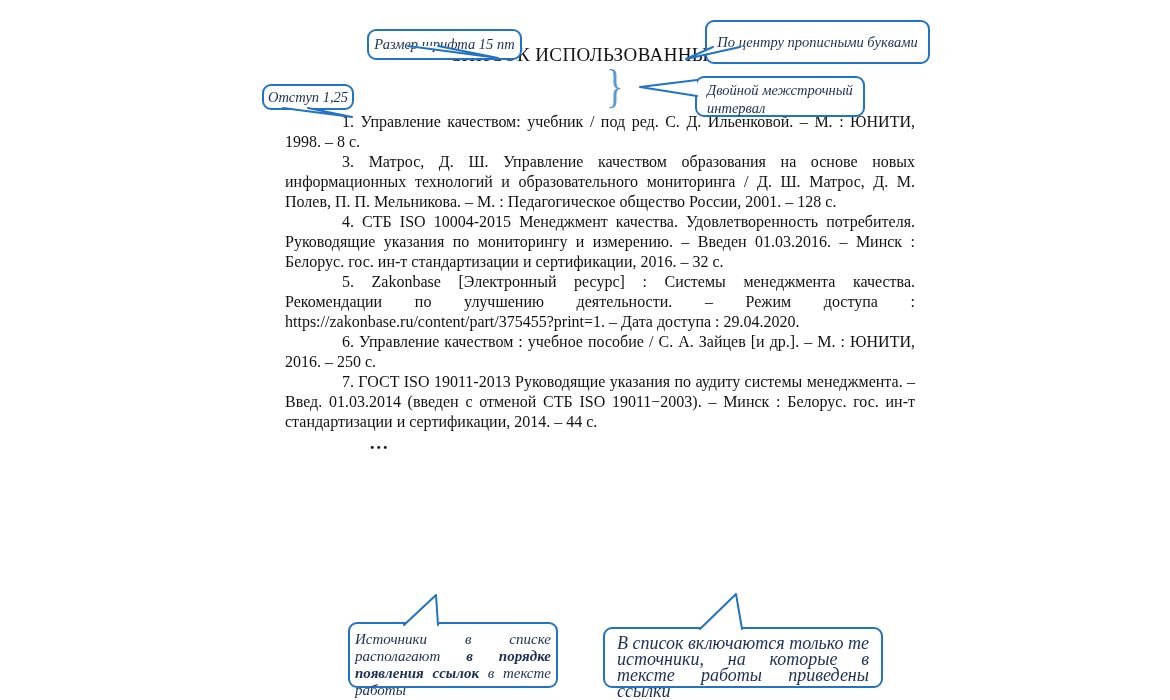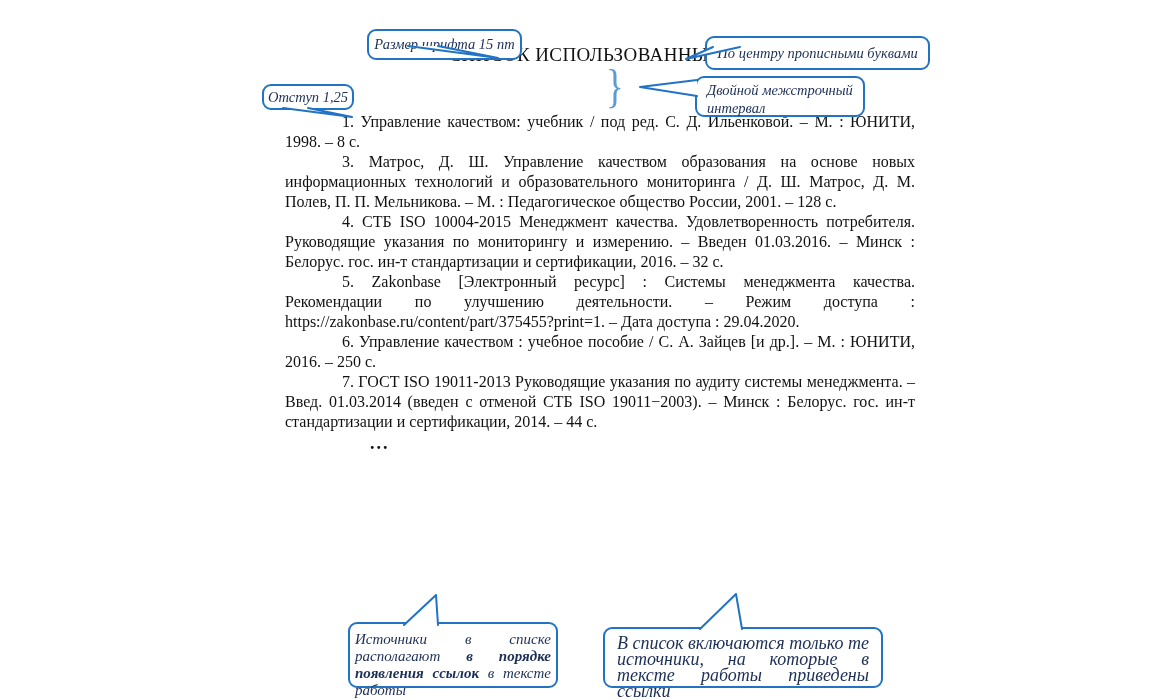--- a/index.html
+++ b/index.html
@@ -28,21 +28,21 @@
   }
   
   .callout{
     position:absolute;z-index:1;background:#fff;
     border:2px solid var(--callout-border);border-radius:9px;
     font-style:italic;color:var(--callout-text);
     display:flex;align-items:center;
   }
   .callout.single{white-space:nowrap;justify-content:center;}
   .co-font-size{left:335px;top:29px;width:155px;height:31px;font-size:14.5px;margin-left:32px;}
-  .co-center-caps{left:705px;top:36px;width:225px;height:34px;font-size:14.5px;}
+  .co-center-caps{left:705px;top:20px;width:225px;height:44px;font-size:14.5px;}
   .co-indent{left:262px;top:84px;width:92px;height:26px;font-size:14.5px;border-radius:9px;}
   .co-line-spacing{left:695px;top:76px;width:170px;height:41px;font-size:14.5px;line-height:18px;padding:3px 10px;align-items:flex-start;}
   .co-order{left:348px;top:622px;width:210px;height:66px;font-size:15px;line-height:17px;padding:7px 5px;text-align:justify;display:block;}
   .co-included{left:603px;top:627px;width:280px;height:61px;font-size:18px;line-height:16px;padding:6px 12px;text-align:justify;display:block;}
   .co-order b,.co-included b{font-weight:bold;}
   .tail{position:absolute;z-index:2;color:var(--callout-border);}
   .tail polygon{fill:#ffffff;stroke:none;}
   .tail path{fill:none;stroke:currentColor;stroke-width:2;stroke-linecap:round;stroke-linejoin:round;}
   
   .brace{

